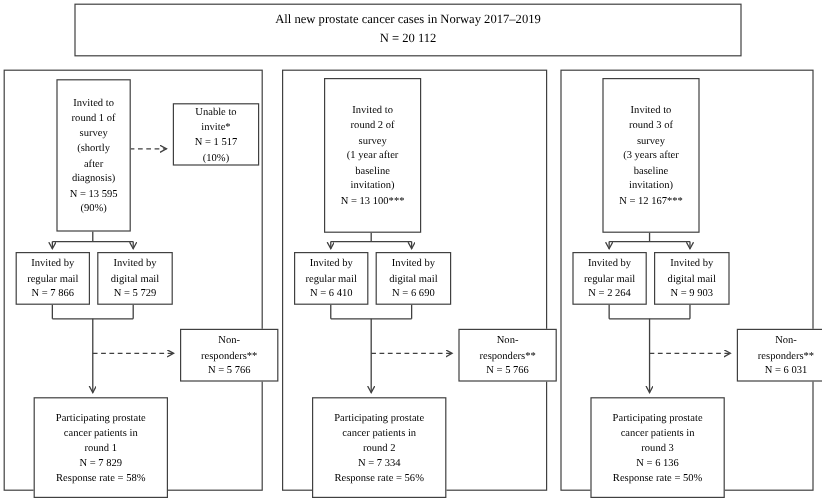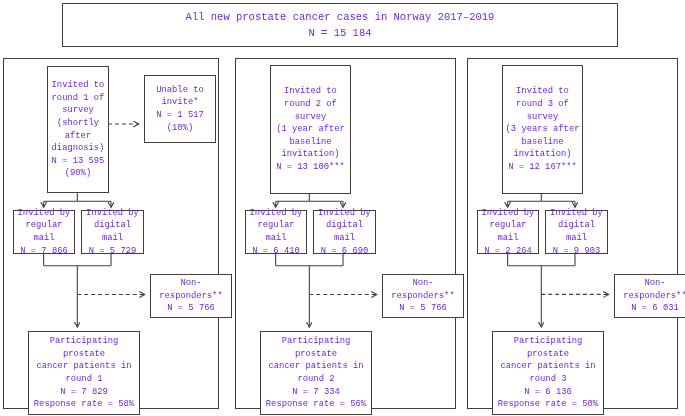--- a/index.html
+++ b/index.html
@@ -5,22 +5,22 @@
   html, body {
     margin: 0;
     padding: 0;
     background: #ffffff;
   }
   .canvas {
     position: relative;
     width: 685px;
     height: 416px;
     background: #ffffff;
-    font-family: Liberation Mono, monospace;
-    color: #6d28d9;
+    font-family: Liberation Serif, serif;
+    color: #000000;
     overflow: hidden;
   }
   .box {
     position: absolute;
     box-sizing: border-box;
     border: 1.4px solid #404040;
     background: #ffffff;
     display: flex;
     flex-direction: column;
     align-items: center;
@@ -51,34 +51,34 @@
 
   .wires {
     position: absolute;
     left: 0; top: 0;
     width: 100%; height: 100%;
     pointer-events: none;
   }
 
   .main-box   { left: 34px;  top: 6px;   width: 81px;  height: 129px; }
   .p1 .main-box { left: 43px; top: 7px;  width: 62px;  height: 127px; }
-  .side-box   { left: 140px; top: 16px;  width: 72px;  height: 68px; }
+  .side-box   { left: 140px; top: 27px;  width: 72px;  height: 52px; }
   .mail-box-regular { left: 9px;  top: 151px; width: 62px; height: 44px; }
   .mail-box-digital { left: 77px; top: 151px; width: 63px; height: 44px; }
   .nonresp-box { left: 146px; top: 215px; width: 82px; height: 44px; }
   .part-box    { left: 24px;  top: 272px; width: 112px; height: 84px; }
 </style>
 </head>
 <body>
 
 <div class="canvas">
 
   <div class="box top-box">
     <div>All new prostate cancer cases in Norway 2017–2019</div>
-    <div>N = 15 184</div>
+    <div>N = 20 112</div>
   </div>
 
   <section class="panel p1">
     <svg class="wires" viewBox="0 0 216 351" width="216" height="351">
       <defs>
         <marker id="ah-a" markerWidth="8" markerHeight="8" refX="5.5" refY="3" orient="auto" markerUnits="userSpaceOnUse">
           <path d="M0,0 L5.5,3 L0,6" fill="none" stroke="#404040" stroke-width="1.1"></path>
         </marker>
       </defs>
       <path d="M105,65 L136,65" stroke="#404040" stroke-width="1.1" stroke-dasharray="4 3" fill="none" marker-end="url(#ah-a)"></path>

